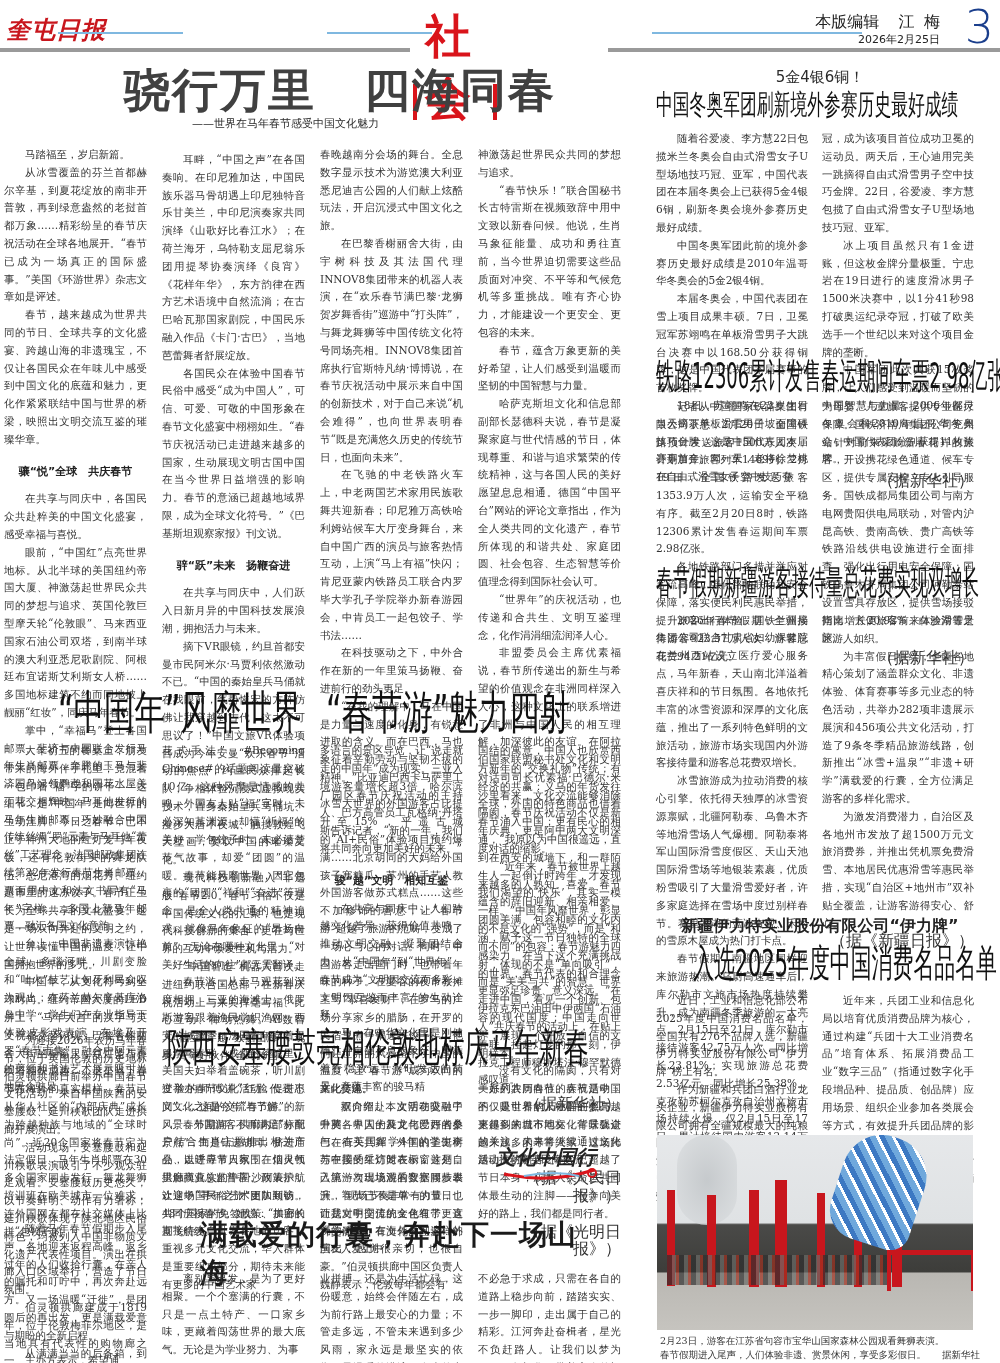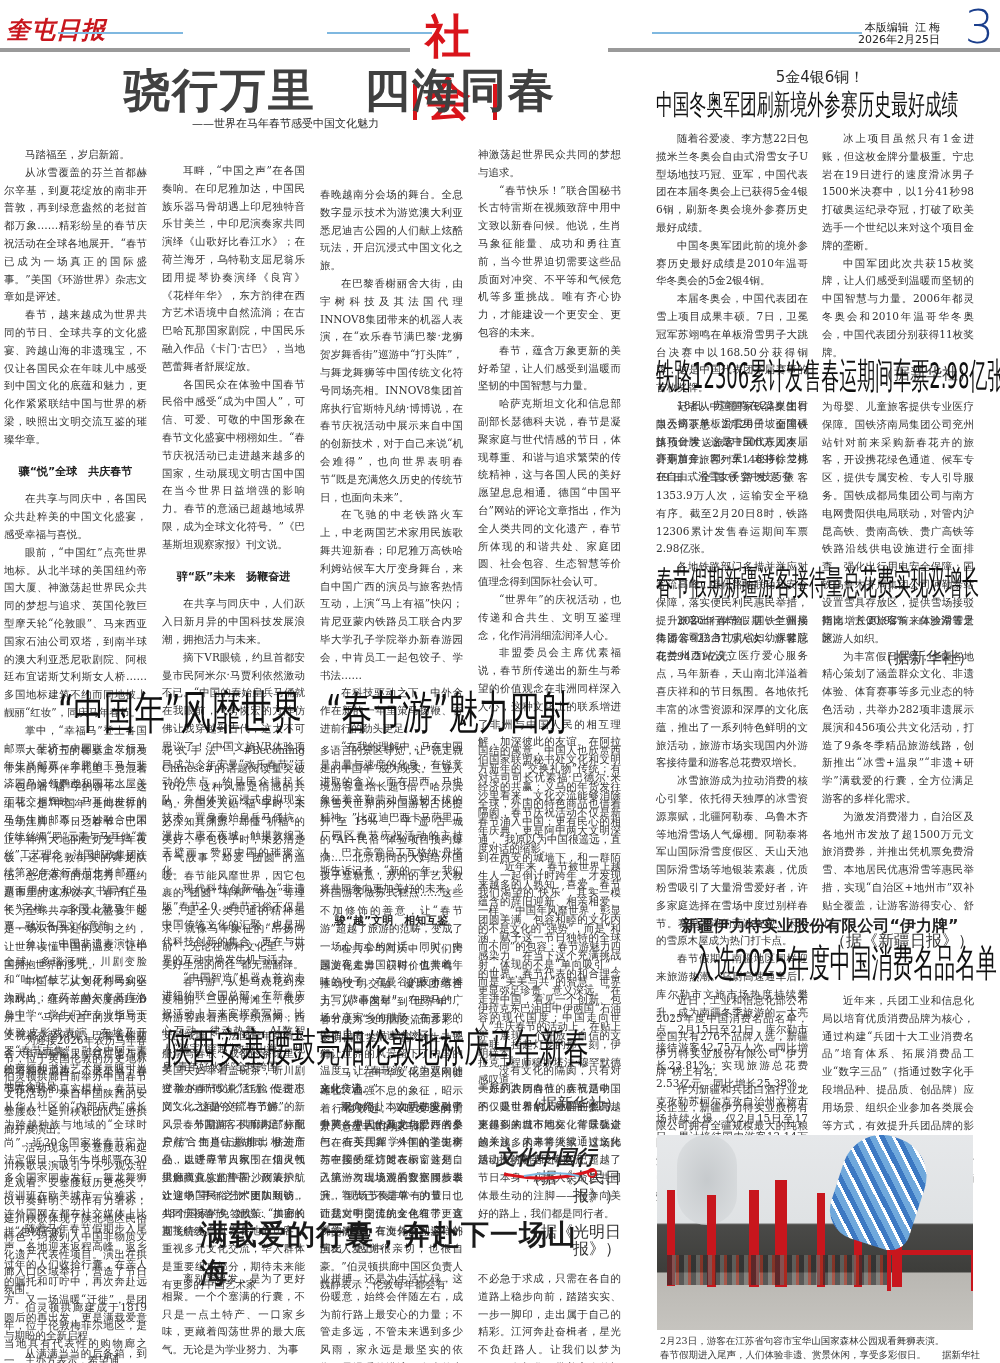--- a/index.html
+++ b/index.html
@@ -4,21 +4,21 @@
 <style>
   html,body{margin:0;padding:0;background:#fff;}
   body{width:1000px;height:1363px;position:relative;overflow:hidden;font-family:"DejaVu Serif","Liberation Serif",serif;color:#2a2a2a;}
   .abs{position:absolute;}
   .masthead-logo{left:6px;top:14px;font-size:24px;color:#c8161d;font-style:italic;font-weight:bold;letter-spacing:1px;font-family:"DejaVu Serif",serif;}
   .rule-blue{height:2px;background:#7fb8e0;}
   .rule-gray{height:4px;background:#9a9a9a;}
   .section{left:410px;top:6px;font-size:46px;color:#d9141b;font-weight:bold;font-family:"DejaVu Serif",serif;letter-spacing:2px;}
   .section .bar{display:inline-block;width:4px;height:36px;background:#d9141b;vertical-align:-6px;margin:0 3px;}
   .sec-text{display:inline-block;width:190px;text-align:justify;text-align-last:justify;}
-  .editor{right:60px;top:20px;font-size:11px;font-family:Liberation Sans, sans-serif;color:#222;}
+  .editor{right:60px;top:12px;font-size:16px;font-family:Liberation Mono, monospace;color:#222;}
   .date{right:60px;top:32px;font-size:11px;font-family:"DejaVu Sans",sans-serif;color:#222;}
   .pageno{right:6px;top:0px;font-size:46px;font-family:"DejaVu Sans",sans-serif;color:#1a3e8c;font-weight:300;}
   .h-main{font-family:"DejaVu Sans",sans-serif;font-weight:bold;color:#404040;}
   .h-cond{font-family:"DejaVu Sans",sans-serif;color:#111;transform-origin:left top;}
   .txt{font-size:10.5px;line-height:17.8px;color:#333;text-align:justify;}
   .txt p{margin:0;text-indent:2em;}
   .sub{font-family:"DejaVu Sans",sans-serif;font-weight:bold;font-size:11px;text-align:center;color:#222;}
   .src{font-size:16px;text-align:right;color:#333;}
   .photo{overflow:hidden;}
 </style>
@@ -44,30 +44,30 @@
 <div class="abs txt" style="left:4px;top:146px;width:143px;">
   <p>马踏福至，岁启新篇。</p>
   <p>从冰雪覆盖的芬兰首都赫尔辛基，到夏花绽放的南非开普敦，再到绿意盎然的老挝首都万象……精彩纷呈的春节庆祝活动在全球各地展开。“春节已成为一场真正的国际盛事。”美国《环游世界》杂志文章如是评述。</p>
   <p>春节，越来越成为世界共同的节日、全球共享的文化盛宴、跨越山海的非遗瑰宝，不仅让各国民众在年味儿中感受到中国文化的底蕴和魅力，更化作紧紧联结中国与世界的桥梁，映照出文明交流互鉴的璀璨华章。</p>
   <div class="sub" style="margin:14px 0 10px;">骧“悦”全球　共庆春节</div>
   <p>在共享与同庆中，各国民众共赴粹美的中国文化盛宴，感受幸福与喜悦。</p>
   <p>眼前，“中国红”点亮世界地标。从北半球的美国纽约帝国大厦、神激荡起世界民众共同的梦想与追求、英国伦敦巨型摩天轮“伦敦眼”、马来西亚国家石油公司双塔，到南半球的澳大利亚悉尼歌剧院、阿根廷布宜诺斯艾利斯女人桥……多国地标建筑不约而同地披上靓丽“红妆”，同庆马年春节。</p>
   <p>掌中，“幸福马”登上各国邮票。斐济与中国联合发行马年生肖邮票，奔腾的玉马与斐济国鸟绿领鹦鹉和国花水屋美丁花交相辉映；马耳他发行的马年生肖邮票，巧妙融合中国传统丝绸“罗”元素与马耳他“蕾丝”工艺理念；法国邮政集团连续第22年发行春节生肖邮票，票面用中文和法文书写有“马年”字样……多国上新马年邮票，融汇各国文化意韵。</p>
   <p>台上，中国非遗表演惊艳全球。多瑙河畔，川剧变脸和“吐火”技艺让匈牙利民众叹为观止；在芬兰赫尔辛基库洛岛中学，学生们在专业指导下体验皮影戏表演；在埃及开罗“春节市集”，融合中阿元素的剪纸和书法艺术展示吸引当地民众驻足。</p>
 </div>
-<div class="abs txt" style="left:162px;top:162px;width:143px;">
+<div class="abs txt" style="left:162px;top:151px;width:143px;">
   <p>耳畔，“中国之声”在各国奏响。在印尼雅加达，中国民族乐器马骨胡遇上印尼独特音乐甘美兰，中印尼演奏家共同演绎《山歌好比春江水》；在荷兰海牙，乌特勒支屈尼翁乐团用提琴协奏演绎《良宵》《花样年华》，东方韵律在西方艺术语境中自然流淌；在古巴哈瓦那国家剧院，中国民乐融入作品《卡门·古巴》，当地芭蕾舞者舒展绽放。</p>
   <p>各国民众在体验中国春节民俗中感受“成为中国人”，可信、可爱、可敬的中国形象在春节文化盛宴中栩栩如生。“春节庆祝活动已走进越来越多的国家，生动展现文明古国中国在当今世界日益增强的影响力。春节的意涵已超越地域界限，成为全球文化符号。”《巴基斯坦观察家报》刊文说。</p>
   <div class="sub" style="margin:14px 0 10px;">骍“跃”未来　扬鞭奋进</div>
   <p>在共享与同庆中，人们跃入日新月异的中国科技发展浪潮，拥抱活力与未来。</p>
   <p>摘下VR眼镜，约旦首都安曼市民阿米尔·马贾利依然激动不已。“中国的秦始皇兵马俑就在我眼前，气势恢宏的方阵仿佛让我穿越到古代，这太不可思议了！”中国文旅VR体验项目成为今年安曼“欢乐春节”活动的焦点，约旦民众排起长队，争相体验沉浸式虚拟现实技术，置身秦始皇兵马俑坑、漫步大唐不夜城、触摸敦煌飞天壁画，赞叹中国的璀璨文化。</p>
   <p>现代科技创新融入“非遗版”春节2.0。春节习俗不仅是中国传统文化的汇聚，也是现代科技创新的集合，更在与世界的互动中焕发生机与活力。</p>
   <p>“中国智造”机器人首次走进纽约联合国总部，在新春庆祝活动上与来宾挥毫写福、比心互动、律动热舞。AI数智人“福宝”穿越“数据山海”，现身“青年好伙伴”全球跨国</p>
 </div>
-<div class="abs txt" style="left:320px;top:146px;width:143px;margin-top:40px;">
+<div class="abs txt" style="left:320px;top:146px;width:143px;">
   <p style="text-indent:0">春晚越南分会场的舞台。全息数字显示技术为游览澳大利亚悉尼迪吉公园的人们献上炫酷玩法，开启沉浸式中国文化之旅。</p>
   <p>在巴黎香榭丽舍大街，由宇树科技及其法国代理INNOV8集团带来的机器人表演，在“欢乐春节满巴黎·龙狮贺岁舞香街”巡游中“打头阵”，与舞龙舞狮等中国传统文化符号同场亮相。INNOV8集团首席执行官斯特凡纳·博博说，在春节庆祝活动中展示来自中国的创新技术，对于自己来说“机会难得”，也向世界表明春节“既是充满悠久历史的传统节日，也面向未来”。</p>
   <p>在飞驰的中老铁路火车上，中老两国艺术家用民族歌舞共迎新春；印尼雅万高铁哈利姆站候车大厅变身舞台，来自中国广西的演员与旅客热情互动，上演“马上有福”快闪；肯尼亚蒙内铁路员工联合内罗毕大学孔子学院举办新春游园会，中肯员工一起包饺子、学书法……</p>
   <p>在科技驱动之下，中外合作在新的一年里策马扬鞭、奋进前行的劲头更足。</p>
   <p>“在我的理解中，马在中国是力量与速度的化身，有锐意进取的含义。而在巴西，马也象征着辛勤劳动与坚韧不拔的精神。”比亚迪巴西卡马萨里工厂园区春节庆祝活动的主持人、巴方高管员工瓦格纳·丹塔斯告诉记者，“新的一年，我们将共同奔向更加美好的未来。”</p>
   <div class="sub" style="margin:14px 0 10px;">骏“越”文明　相知互鉴</div>
   <p>在共享与同庆中，人们跨越文化差异、获得价值共鸣，推动文明交融、凝聚团结合力。从“中国年”到“世界年”，春节成为“文明因交流而多彩，文明因互鉴而丰富”的生动诠释。</p>
   <p>马，在中华文化里是刚健雄壮、自强不息的象征，昭示着行稳致远、兴旺发达的前景。意蕴丰富的骏马精</p>
 </div>
 <div class="abs txt" style="left:478px;top:146px;width:143px;">
@@ -83,20 +83,21 @@
 
 <div class="abs" style="left:650px;top:68px;width:340px;text-align:center;font-size:15px;font-family:'DejaVu Sans',sans-serif;">5金4银6铜！</div>
 <div class="abs h-cond" style="left:656px;top:86px;font-size:28px;white-space:nowrap;transform:scaleX(0.6);">中国冬奥军团刷新境外参赛历史最好成绩</div>
 <div class="abs txt" style="left:656px;top:130px;width:152px;">
   <p>随着谷爱凌、李方慧22日包揽米兰冬奥会自由式滑雪女子U型场地技巧冠、亚军，中国代表团在本届冬奥会上已获得5金4银6铜，刷新冬奥会境外参赛历史最好成绩。</p>
   <p>中国冬奥军团此前的境外参赛历史最好成绩是2010年温哥华冬奥会的5金2银4铜。</p>
   <p>本届冬奥会，中国代表团在雪上项目成果丰硕。7日，卫冕冠军苏翊鸣在单板滑雪男子大跳台决赛中以168.50分获得铜牌，这是中国代表团本届赛事的首枚奖牌。</p>
   <p>18日，苏翊鸣在22岁生日当天摘下单板滑雪男子坡面障碍技巧金牌，这是中国代表团本届赛事首金。同一天，老将徐梦桃在自由式滑雪女子空中技巧夺</p>
 </div>
 <div class="abs txt" style="left:822px;top:130px;width:152px;">
+  <p style="text-indent:0">冠，成为该项目首位成功卫冕的运动员。两天后，王心迪用完美一跳摘得自由式滑雪男子空中技巧金牌。22日，谷爱凌、李方慧包揽了自由式滑雪女子U型场地技巧冠、亚军。</p>
   <p>冰上项目虽然只有1金进账，但这枚金牌分量极重。宁忠岩在19日进行的速度滑冰男子1500米决赛中，以1分41秒98打破奥运纪录夺冠，打破了欧美选手一个世纪以来对这个项目金牌的垄断。</p>
   <p>中国军团此次共获15枚奖牌，让人们感受到温暖而坚韧的中国智慧与力量。2006年都灵冬奥会和2010年温哥华冬奥会，中国代表团分别获得11枚奖牌。</p>
   <div class="src" style="margin-top:4px;">（据新华社）</div>
 </div>
 
 <div class="abs h-cond" style="left:656px;top:352px;font-size:36px;white-space:nowrap;transform:scaleX(0.5);">铁路12306累计发售春运期间车票2.98亿张</div>
 <div class="abs txt" style="left:656px;top:398px;width:152px;">
   <p>记者从中国国家铁路集团有限公司获悉，2月20日，全国铁路预计发送旅客1500万人次，计划加开旅客列车1469列。2月19日，全国铁路发送旅客1353.9万人次，运输安全平稳有序。截至2月20日8时，铁路12306累计发售春运期间车票2.98亿张。</p>
   <p>各地铁路部门多措并举应对客流高峰，强化路地联动和安全保障，落实便民利民惠民举措，提升旅客出行体验。国铁兰州局集团公司联合甘肃省妇幼保健院在兰州西站设立医疗爱心服务点，</p>
 </div>

